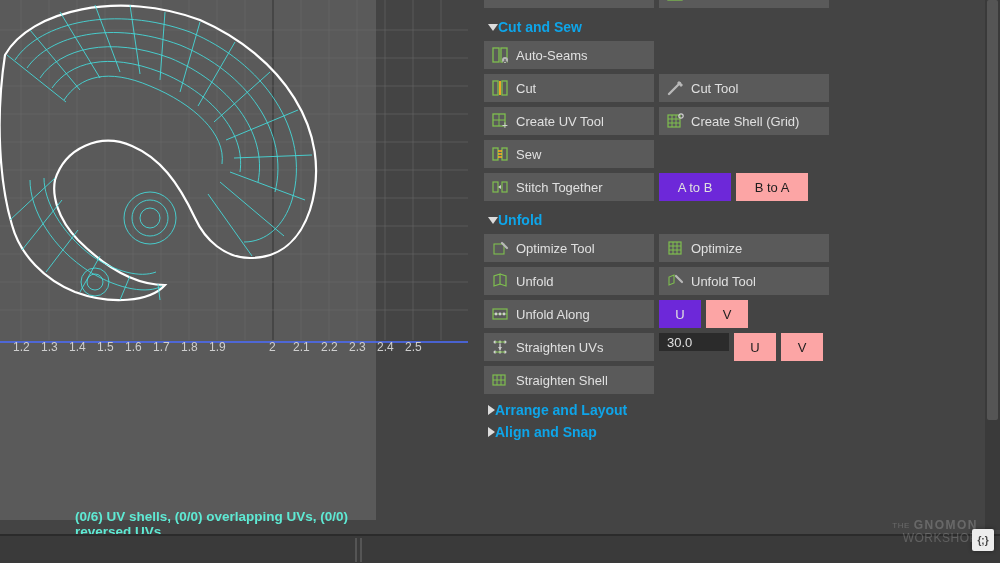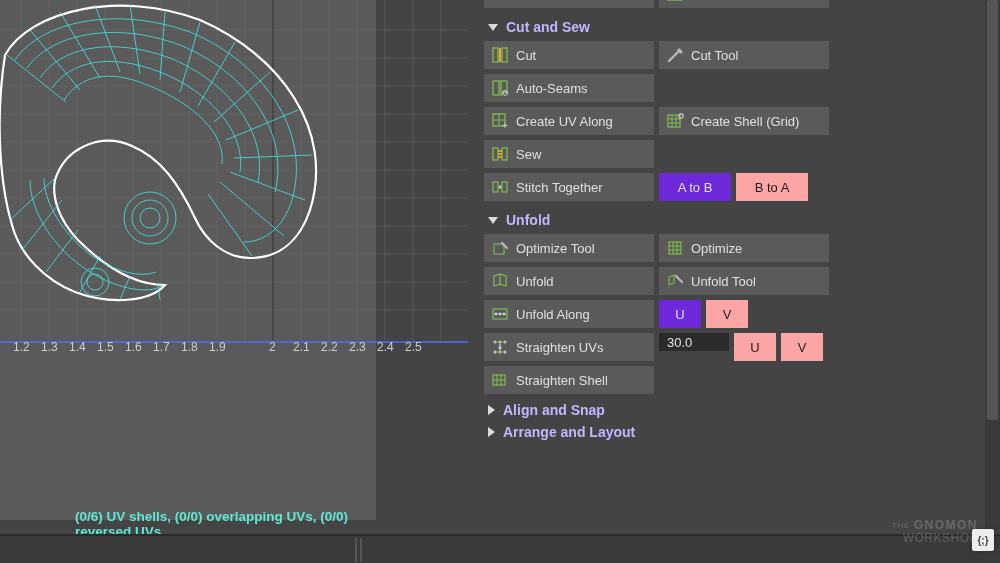--- a/index.html
+++ b/index.html
@@ -43,25 +43,24 @@
     top: 0;
     right: 0;
     width: 526px;
     height: 530px;
     background: #444444;
   }
 
   .section-header {
     display: flex;
     align-items: center;
-    gap: 8px;
     padding: 6px 14px 6px 14px;
     font-size: 14px;
     font-weight: bold;
-    color: #c4b5fd;
+    color: #0ea5e9;
   }
   .section-header .arrow {
     width: 0; height: 0;
     display: inline-block;
   }
   .arrow.down {
     border-left: 5px solid transparent;
     border-right: 5px solid transparent;
     border-top: 7px solid #dcdcdc;
   }
@@ -345,66 +344,66 @@
       <span>Contour Stretch</span>
     </div>
   </div>
 
   <div class="section-header">
     <span class="arrow down"></span>
     <span>Cut and Sew</span>
   </div>
 
   <div class="row">
-    <div class="cell halfL">
-      <span class="icon-slot">
-        <svg width="18" height="18">
-            <rect x="2" y="2" width="5" height="14" class="grn-stroke" stroke-width="1.3"></rect>
-            <rect x="11" y="2" width="5" height="14" class="grn-stroke" stroke-width="1.3"></rect>
-            <line x1="9" y1="2" x2="9" y2="16" stroke="#ffb020" stroke-width="1.8"></line>
-          </svg>
-      </span>
-      <span>Cut</span>
-    </div>
-    <div class="cell halfR">
-      <span class="icon-slot">
-        <svg width="18" height="18">
-            <line x1="3" y1="15" x2="14" y2="4" stroke="#b8b8b8" stroke-width="2.4" stroke-linecap="round"></line>
-            <polygon points="13,2 17,6 15,8 11,4" class="lgray"></polygon>
-          </svg>
-      </span>
-      <span>Cut Tool</span>
-    </div>
-  </div>
-
-  <div class="row">
     <div class="cell single">
       <span class="icon-slot">
         <svg width="18" height="18">
             <rect x="2" y="2" width="6" height="14" class="grn-stroke" stroke-width="1.3"></rect>
             <rect x="10" y="2" width="6" height="14" class="grn-stroke" stroke-width="1.3"></rect>
             <circle cx="14" cy="14" r="3" fill="#b8b8b8"></circle>
             <text x="12" y="17" font-size="6" fill="#333">A</text>
           </svg>
       </span>
       <span>Auto-Seams</span>
     </div>
   </div>
 
   <div class="row">
     <div class="cell halfL">
       <span class="icon-slot">
         <svg width="18" height="18">
+            <rect x="2" y="2" width="5" height="14" class="grn-stroke" stroke-width="1.3"></rect>
+            <rect x="11" y="2" width="5" height="14" class="grn-stroke" stroke-width="1.3"></rect>
+            <line x1="9" y1="2" x2="9" y2="16" stroke="#ffb020" stroke-width="1.8"></line>
+          </svg>
+      </span>
+      <span>Cut</span>
+    </div>
+    <div class="cell halfR">
+      <span class="icon-slot">
+        <svg width="18" height="18">
+            <line x1="3" y1="15" x2="14" y2="4" stroke="#b8b8b8" stroke-width="2.4" stroke-linecap="round"></line>
+            <polygon points="13,2 17,6 15,8 11,4" class="lgray"></polygon>
+          </svg>
+      </span>
+      <span>Cut Tool</span>
+    </div>
+  </div>
+
+  <div class="row">
+    <div class="cell halfL">
+      <span class="icon-slot">
+        <svg width="18" height="18">
             <rect x="2" y="2" width="12" height="12" class="grn-stroke" stroke-width="1.3"></rect>
             <line x1="8" y1="2" x2="8" y2="14" class="grn-stroke"></line>
             <line x1="2" y1="8" x2="14" y2="8" class="grn-stroke"></line>
             <text x="11" y="17" font-size="10" fill="#cfcfcf">+</text>
           </svg>
       </span>
-      <span>Create UV Along</span>
+      <span>Create UV Tool</span>
     </div>
     <div class="cell halfR">
       <span class="icon-slot">
         <svg width="18" height="18">
             <rect x="2" y="3" width="12" height="12" class="grn-stroke" stroke-width="1.2"></rect>
             <line x1="6" y1="3" x2="6" y2="15" class="grn-stroke"></line>
             <line x1="10" y1="3" x2="10" y2="15" class="grn-stroke"></line>
             <line x1="2" y1="7" x2="14" y2="7" class="grn-stroke"></line>
             <line x1="2" y1="11" x2="14" y2="11" class="grn-stroke"></line>
             <circle cx="15" cy="4" r="2.2" stroke="#cfcfcf" fill="none" stroke-width="1.2"></circle>
@@ -541,25 +540,25 @@
             <line x1="10" y1="4" x2="10" y2="14" class="grn-stroke"></line>
             <line x1="2" y1="9" x2="14" y2="9" class="grn-stroke"></line>
           </svg>
       </span>
       <span>Straighten Shell</span>
     </div>
   </div>
 
   <div class="section-header" style="padding-top:3px; padding-bottom:3px;">
     <span class="arrow right"></span>
-    <span>Align and Snap</span>
+    <span>Arrange and Layout</span>
   </div>
   <div class="section-header" style="padding-top:3px; padding-bottom:3px;">
     <span class="arrow right"></span>
-    <span>Arrange and Layout</span>
+    <span>Align and Snap</span>
   </div>
 
   <div class="scrollbar-fake">
     <div class="thumb"></div>
   </div>
 
 </div>
 
 <div class="bottom-shelf">
   <div class="bottom-divider2"></div>

